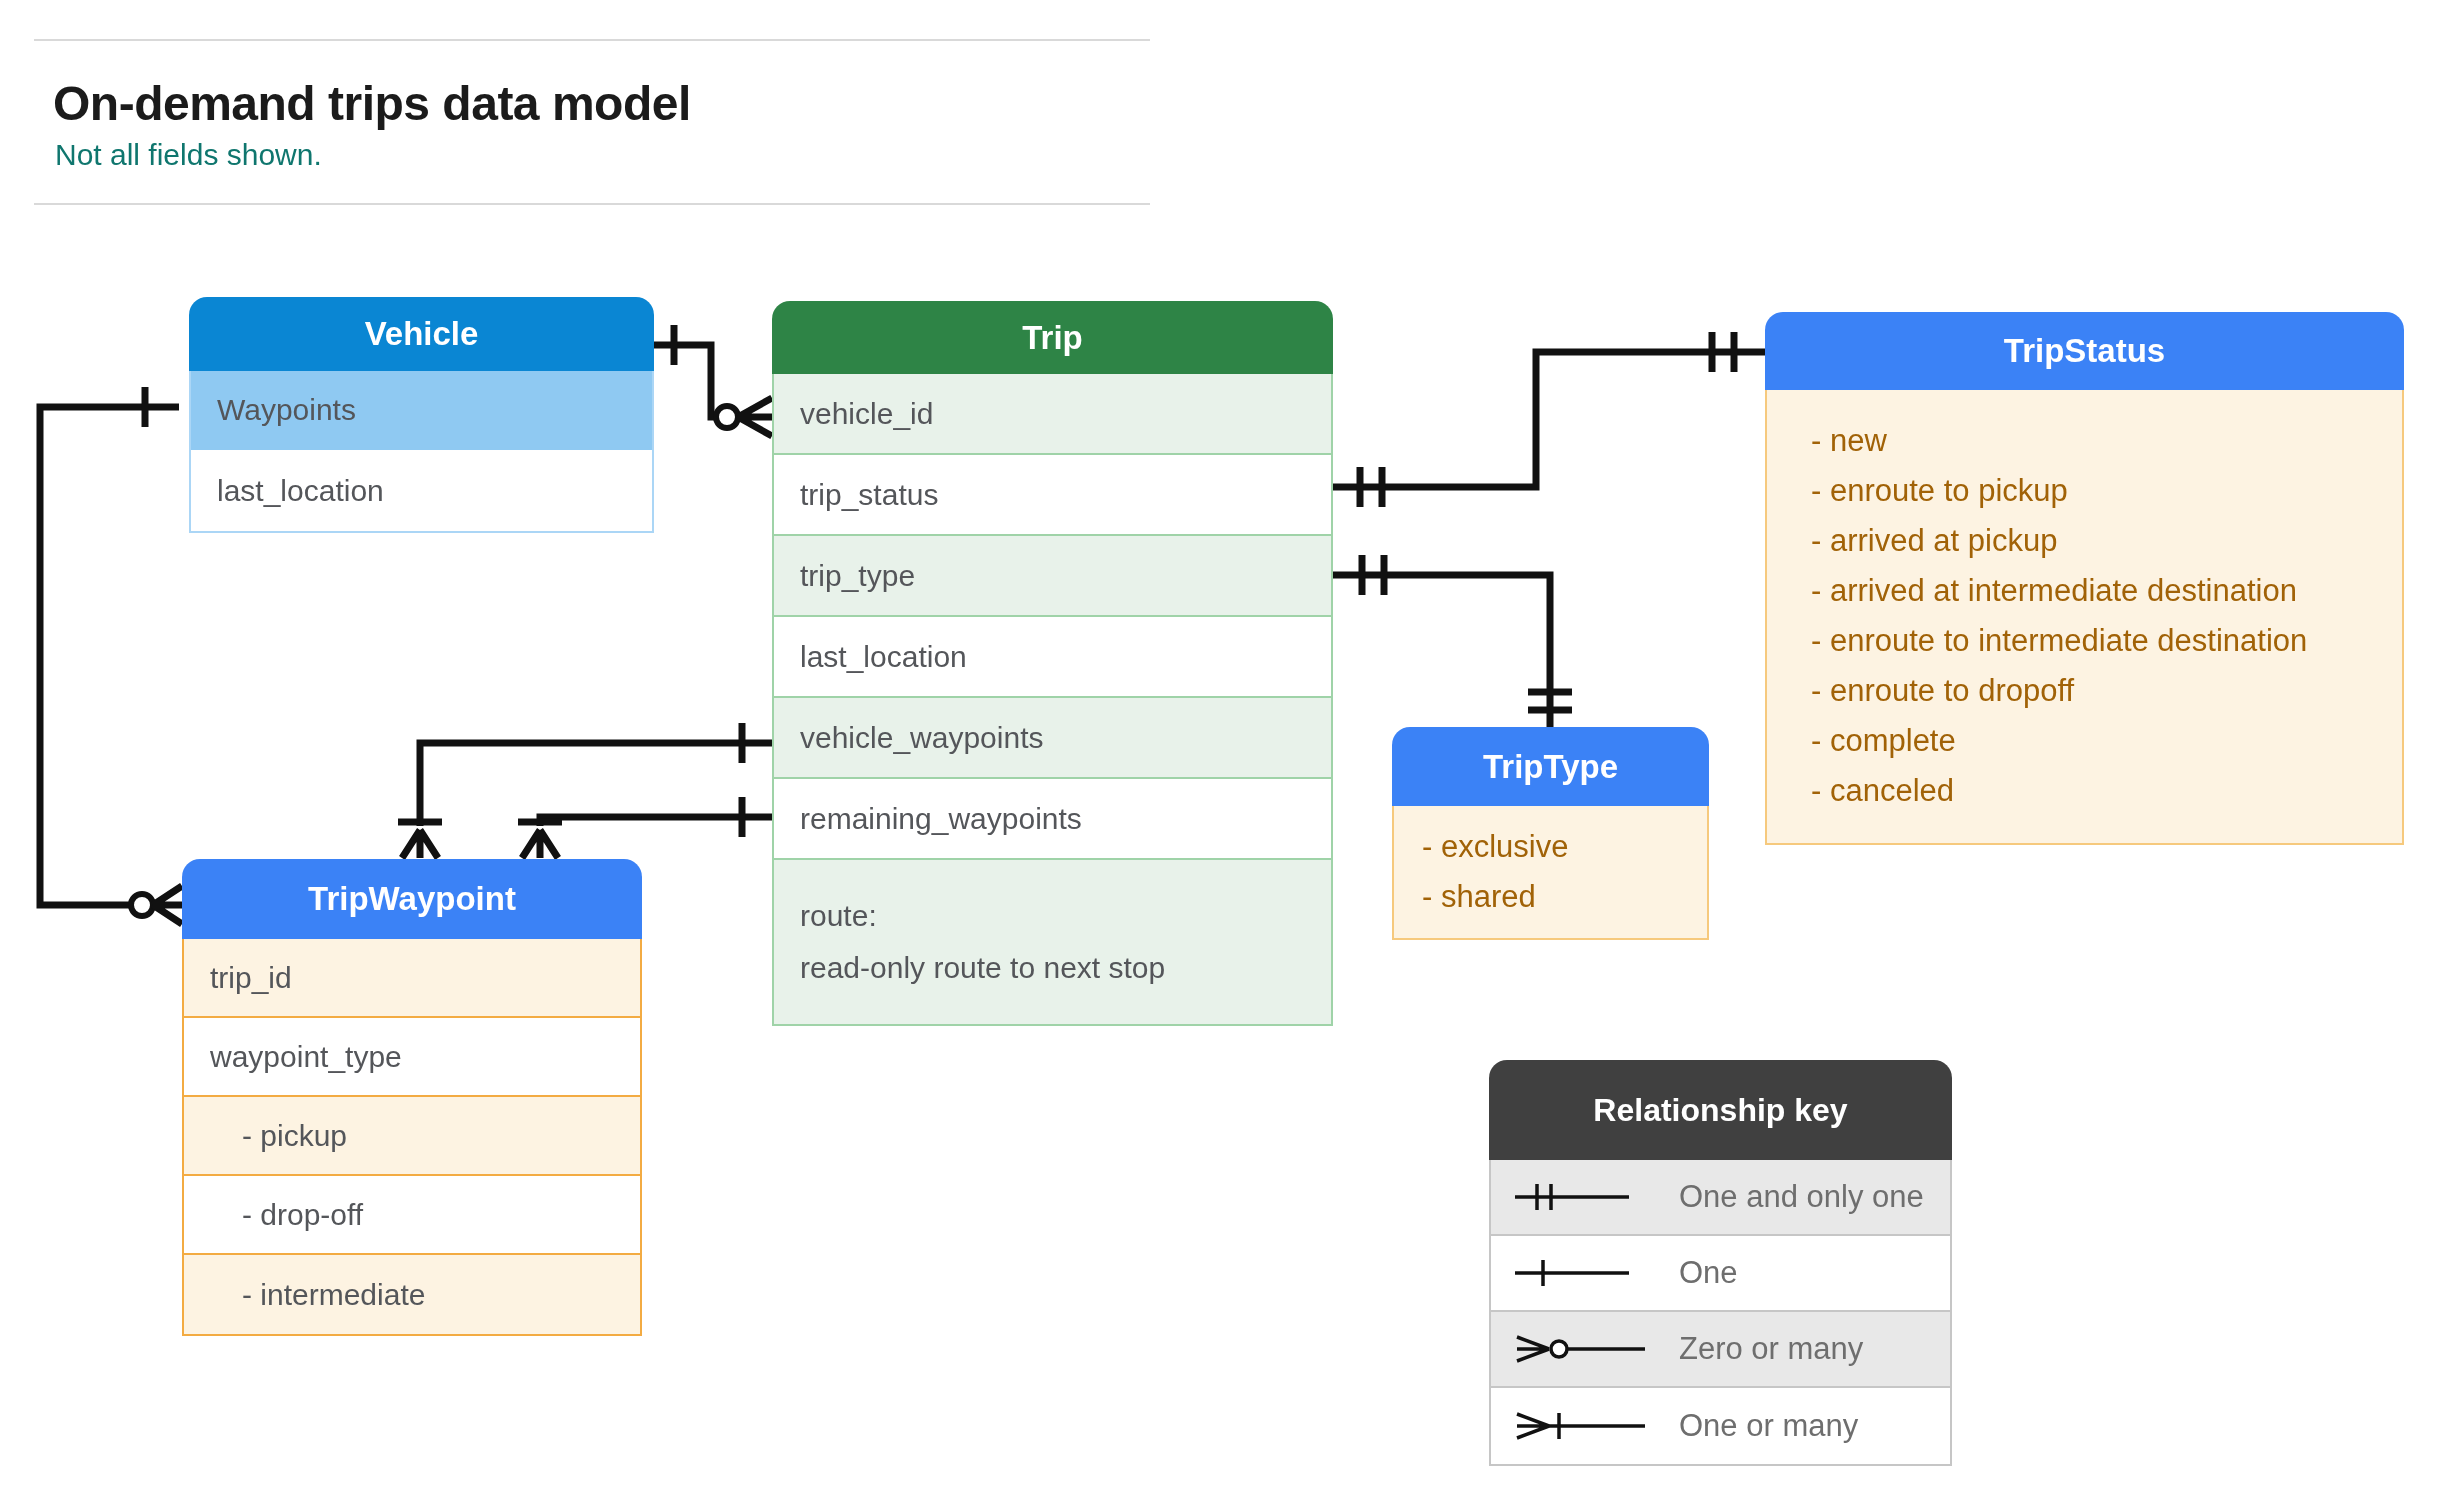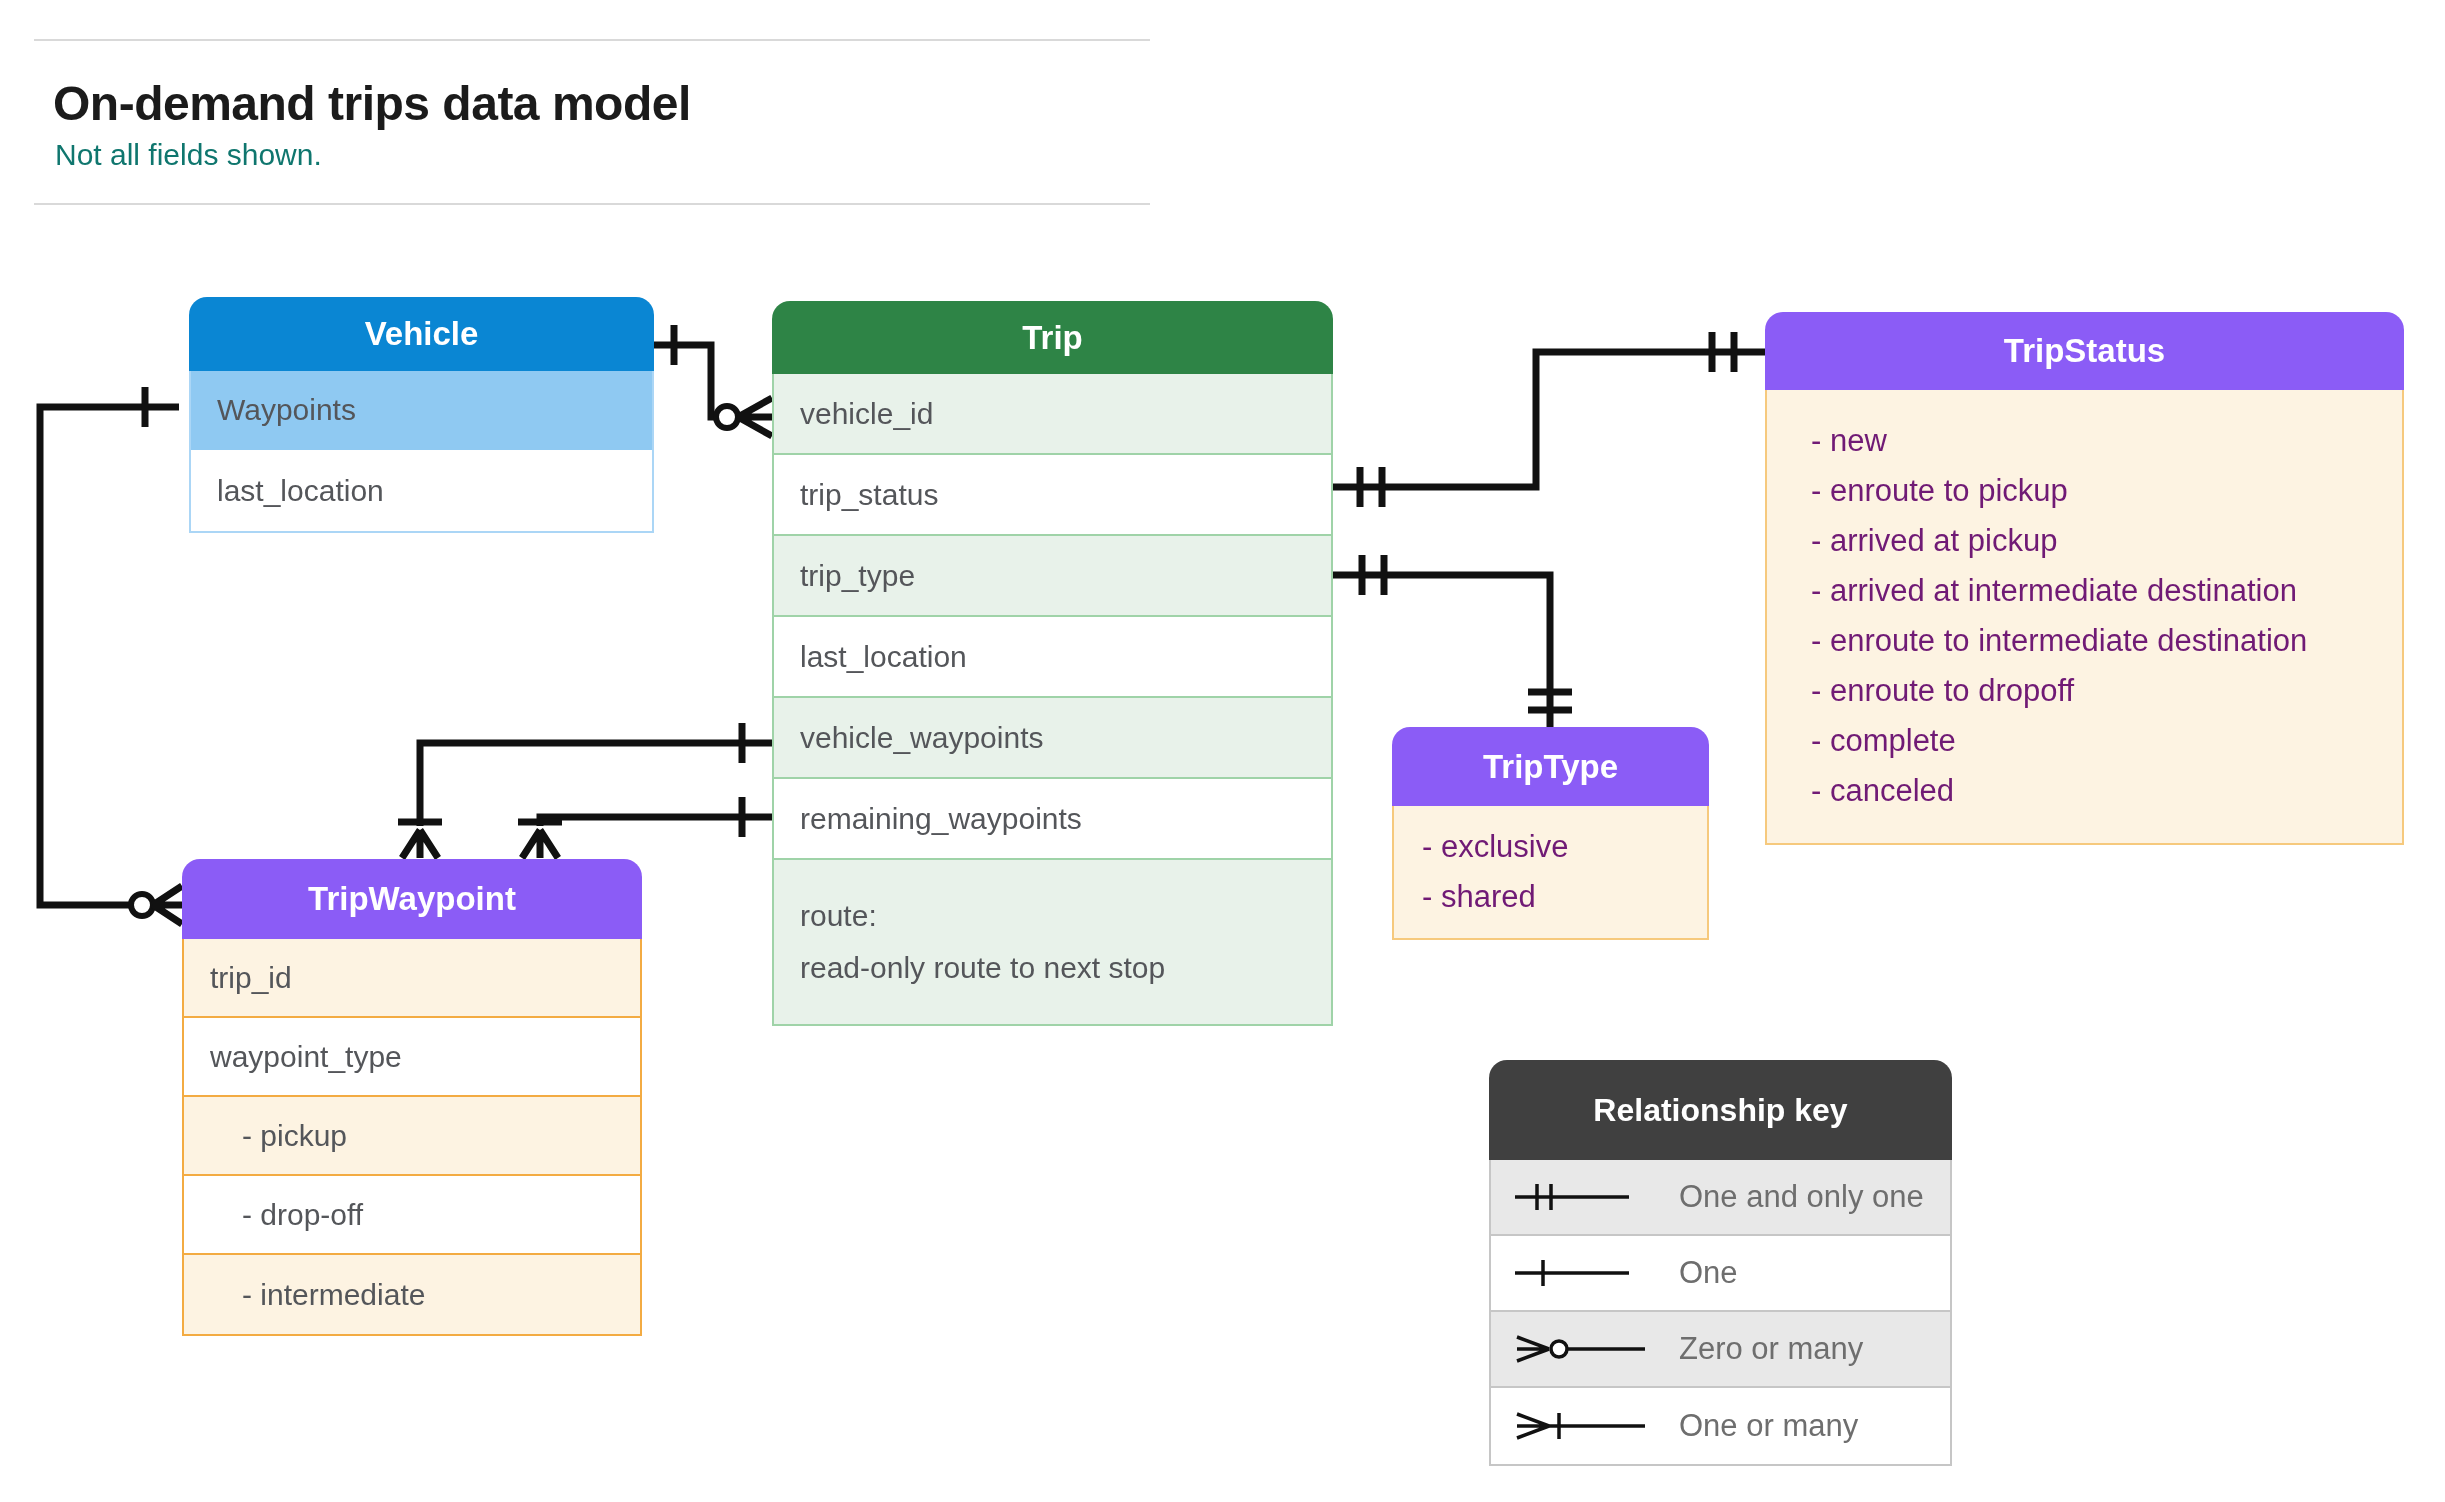--- a/index.html
+++ b/index.html
@@ -46,24 +46,24 @@
   .trip .rows{border:2px solid #9fd3a8;border-top:none;}
   .trip .row{height:81px;border-bottom:2px solid #9fd3a8;}
   .trip .row.tint{background:#e8f2ea;}
   .trip .row.route{
     height:164px;border-bottom:none;
     flex-direction:column;align-items:flex-start;justify-content:center;
     gap:18px;padding-left:26px;
   }
 
   
-  .orange .entity-header{background:#8b5cf6;}
+  .orange .entity-header{background:#3b82f6;}
   .list-body{
     box-sizing:border-box;background:#fdf3e2;border:2px solid #f6c97d;border-top:none;
-    color:#701a75;font-size:31px;
+    color:#a16207;font-size:31px;
   }
   .tripstatus{left:1765px;top:312px;width:639px;}
   .tripstatus .entity-header{height:78px;}
   .tripstatus .list-body{height:455px;padding:26px 0 0 44px;}
   .tripstatus .list-item{display:block;line-height:50px;}
 
   .triptype{left:1392px;top:727px;width:317px;}
   .triptype .entity-header{height:79px;}
   .triptype .list-body{height:134px;padding:16px 0 0 28px;}
   .triptype .list-item{display:block;line-height:50px;}

